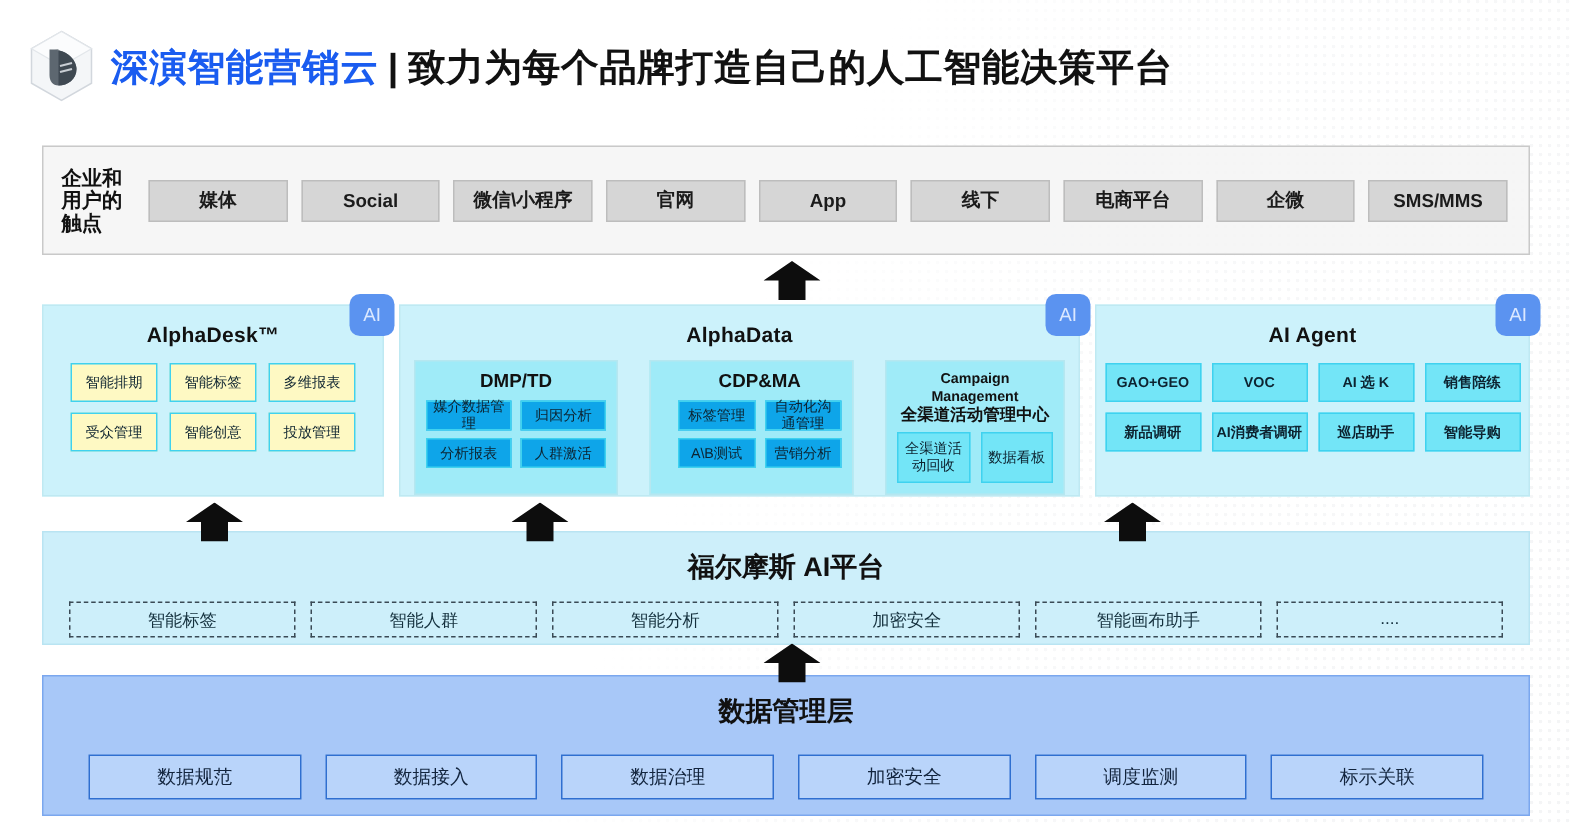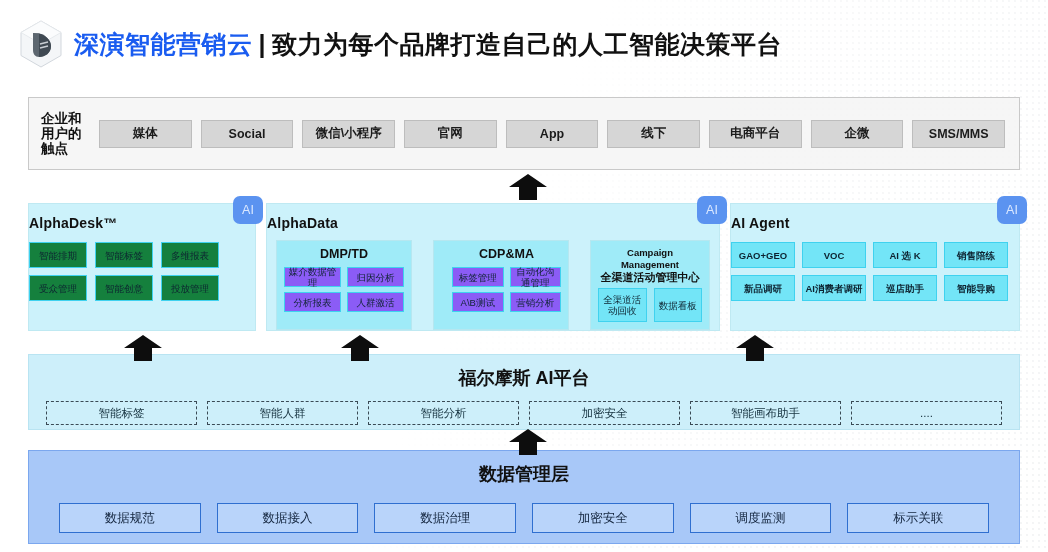--- a/index.html
+++ b/index.html
@@ -61,38 +61,38 @@
   .tp-chip {
     flex:1 1 0; height:28px; border:1px solid #bdbdbd; background:#d6d6d6;
     display:flex; align-items:center; justify-content:center;
     font-size:12.5px; font-weight:bold; color:#1b1b1b; white-space:nowrap;
   }
 
   
   #products { position:absolute; left:28px; top:203px; width:992px; height:128px; display:flex; gap:10px; }
   .product-card {
     position:relative; background:#ccf2fb; border:1px solid #bfe9f2;
-    display:flex; flex-direction:column; 
+    display:flex; flex-direction:column; align-items:center;
   }
   #card-alphadesk { width:228px; }
   #card-alphadata { flex:1; }
   #card-aiagent  { width:290px; }
   .card-title {
     font-size:14px; font-weight:bold; color:#111; margin-top:11px; margin-bottom:9px;
     letter-spacing:0.2px;
   }
   .ai-badge {
     position:absolute; top:-8px; right:-8px;
     width:30px; height:28px; border-radius:7px;
     background:#5b93f0; color:#dbe8ff;
     font-size:12.5px; display:flex; align-items:center; justify-content:center;
     font-weight:normal;
   }
   .tile {
-    border:1px solid #3fd2ef; background:#15803d;
+    border:1px solid #3fd2ef; background:#fef9c3;
     display:flex; align-items:center; justify-content:center; text-align:center;
     font-size:9.5px; color:#0d2330; line-height:11px; padding:1px 2px;
   }
 
   
   #alphadesk-grid {
     display:grid; grid-template-columns:repeat(3,58px); grid-auto-rows:26px;
     gap:7px 8px; margin-top:2px;
   }
 
@@ -102,21 +102,21 @@
     background:#9febf8; border:1px solid #b6e7f0;
     padding:6px 7px 7px 7px; display:flex; flex-direction:column; align-items:center;
   }
   #ad-dmp { width:136px; }
   #ad-cdp { width:136px;padding-left:18px; }
   #ad-cmp { flex:1; }
   .ad-group-title { font-size:12.5px; font-weight:bold; color:#111; margin-bottom:6px; }
   .ad-group-title.two-line { font-size:9.5px; line-height:12px; text-align:center; margin-bottom:5px; }
   .ad-group-title.two-line .cn { font-size:11px; }
   .ad-tiles { display:grid; grid-template-columns:1fr 1fr; gap:5px 6px; width:100%; }
-  .ad-tiles .tile { height:20px; background:#8b5cf6; }
+  .ad-tiles .tile { height:20px; background:#0ea5e9; }
   #cmp-tiles { display:flex; gap:7px; width:100%; }
   #cmp-tiles .tile { flex:1; height:34px; background:#73e5f7; }
 
   
   #aiagent-grid {
     display:grid; grid-template-columns:repeat(4,64px); grid-auto-rows:26px;
     gap:7px 7px; margin-top:2px;
   }
   #aiagent-grid .tile { background:#73e5f7; font-weight:bold; }
 

